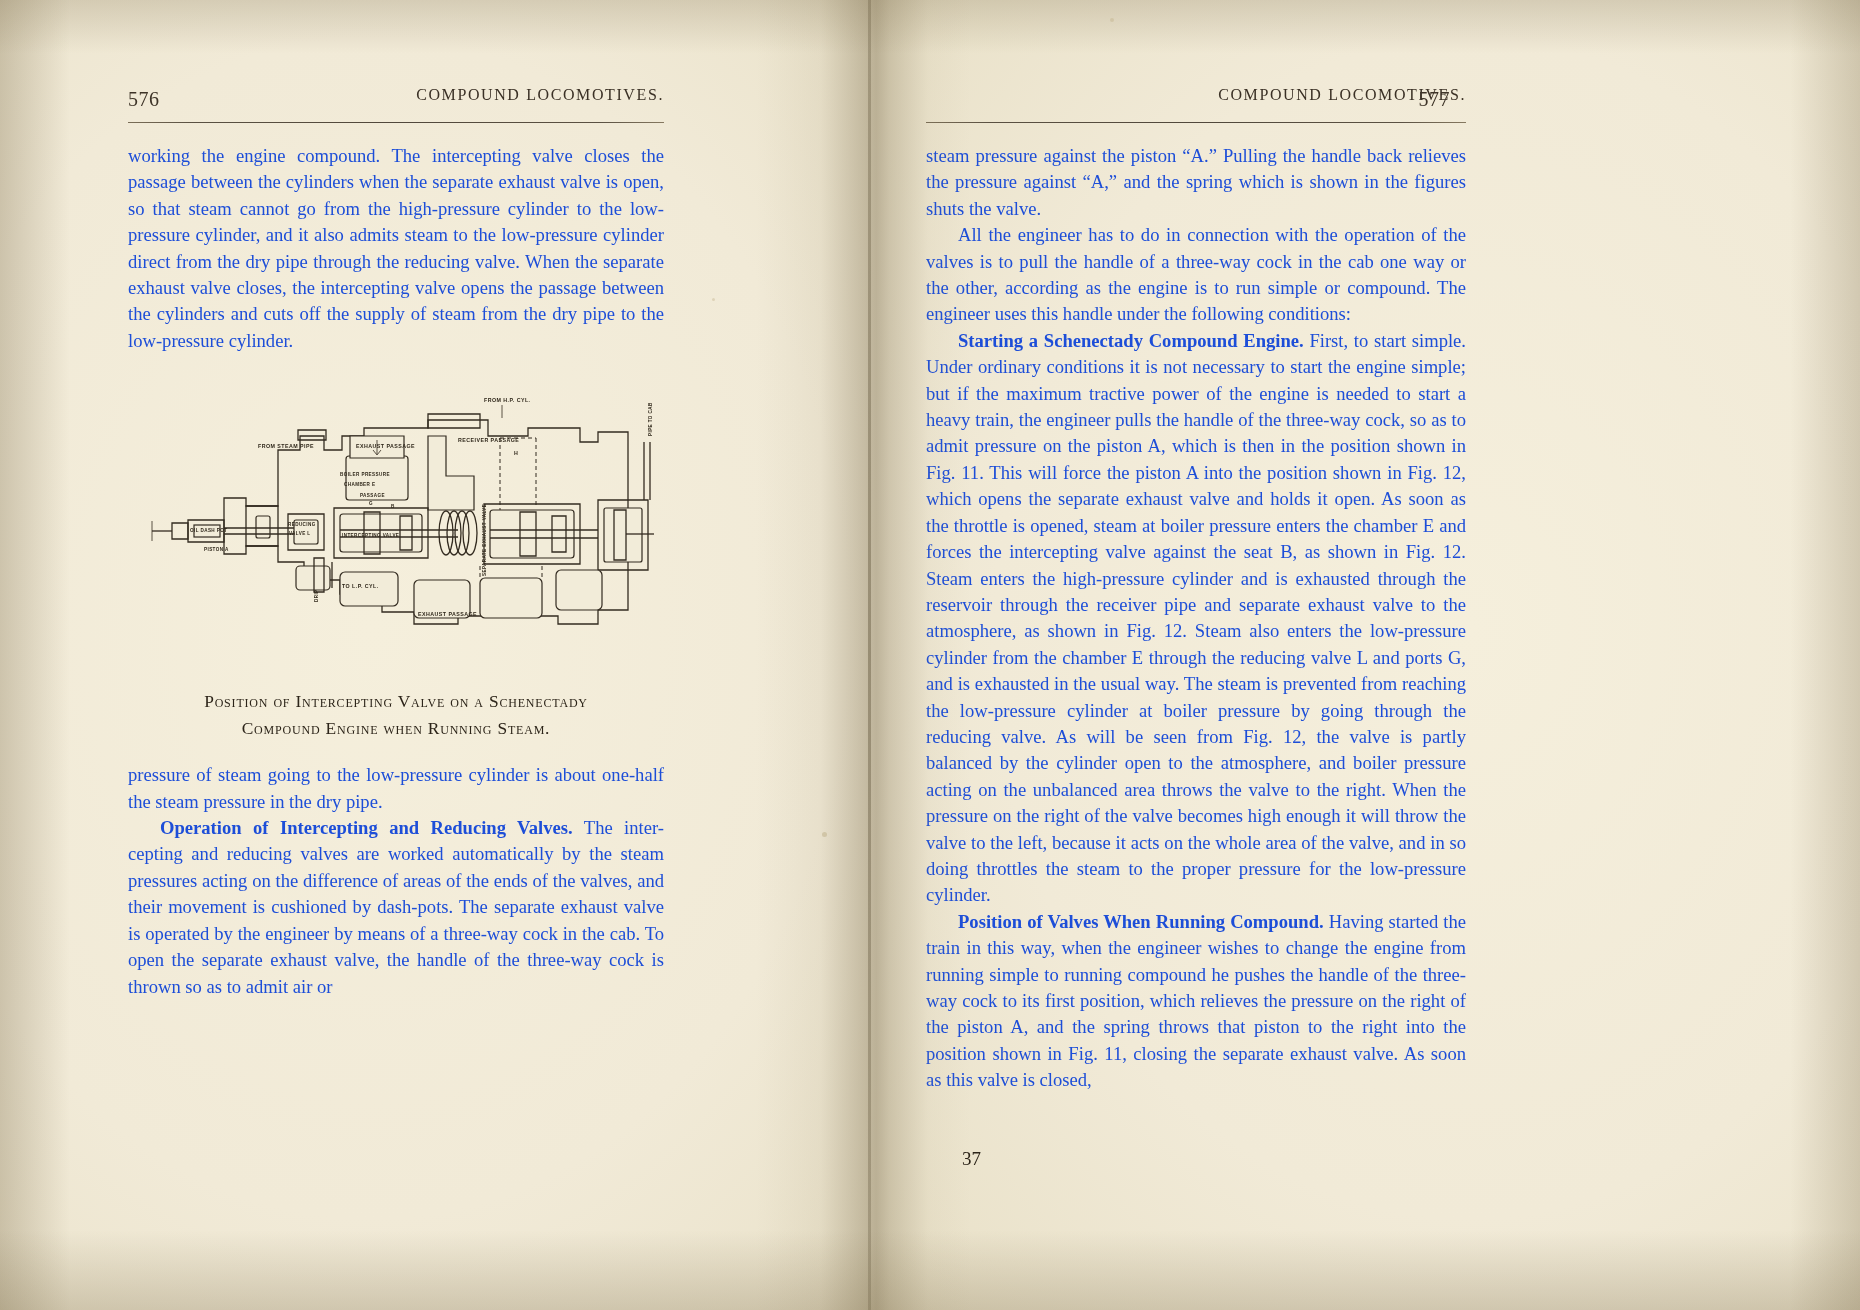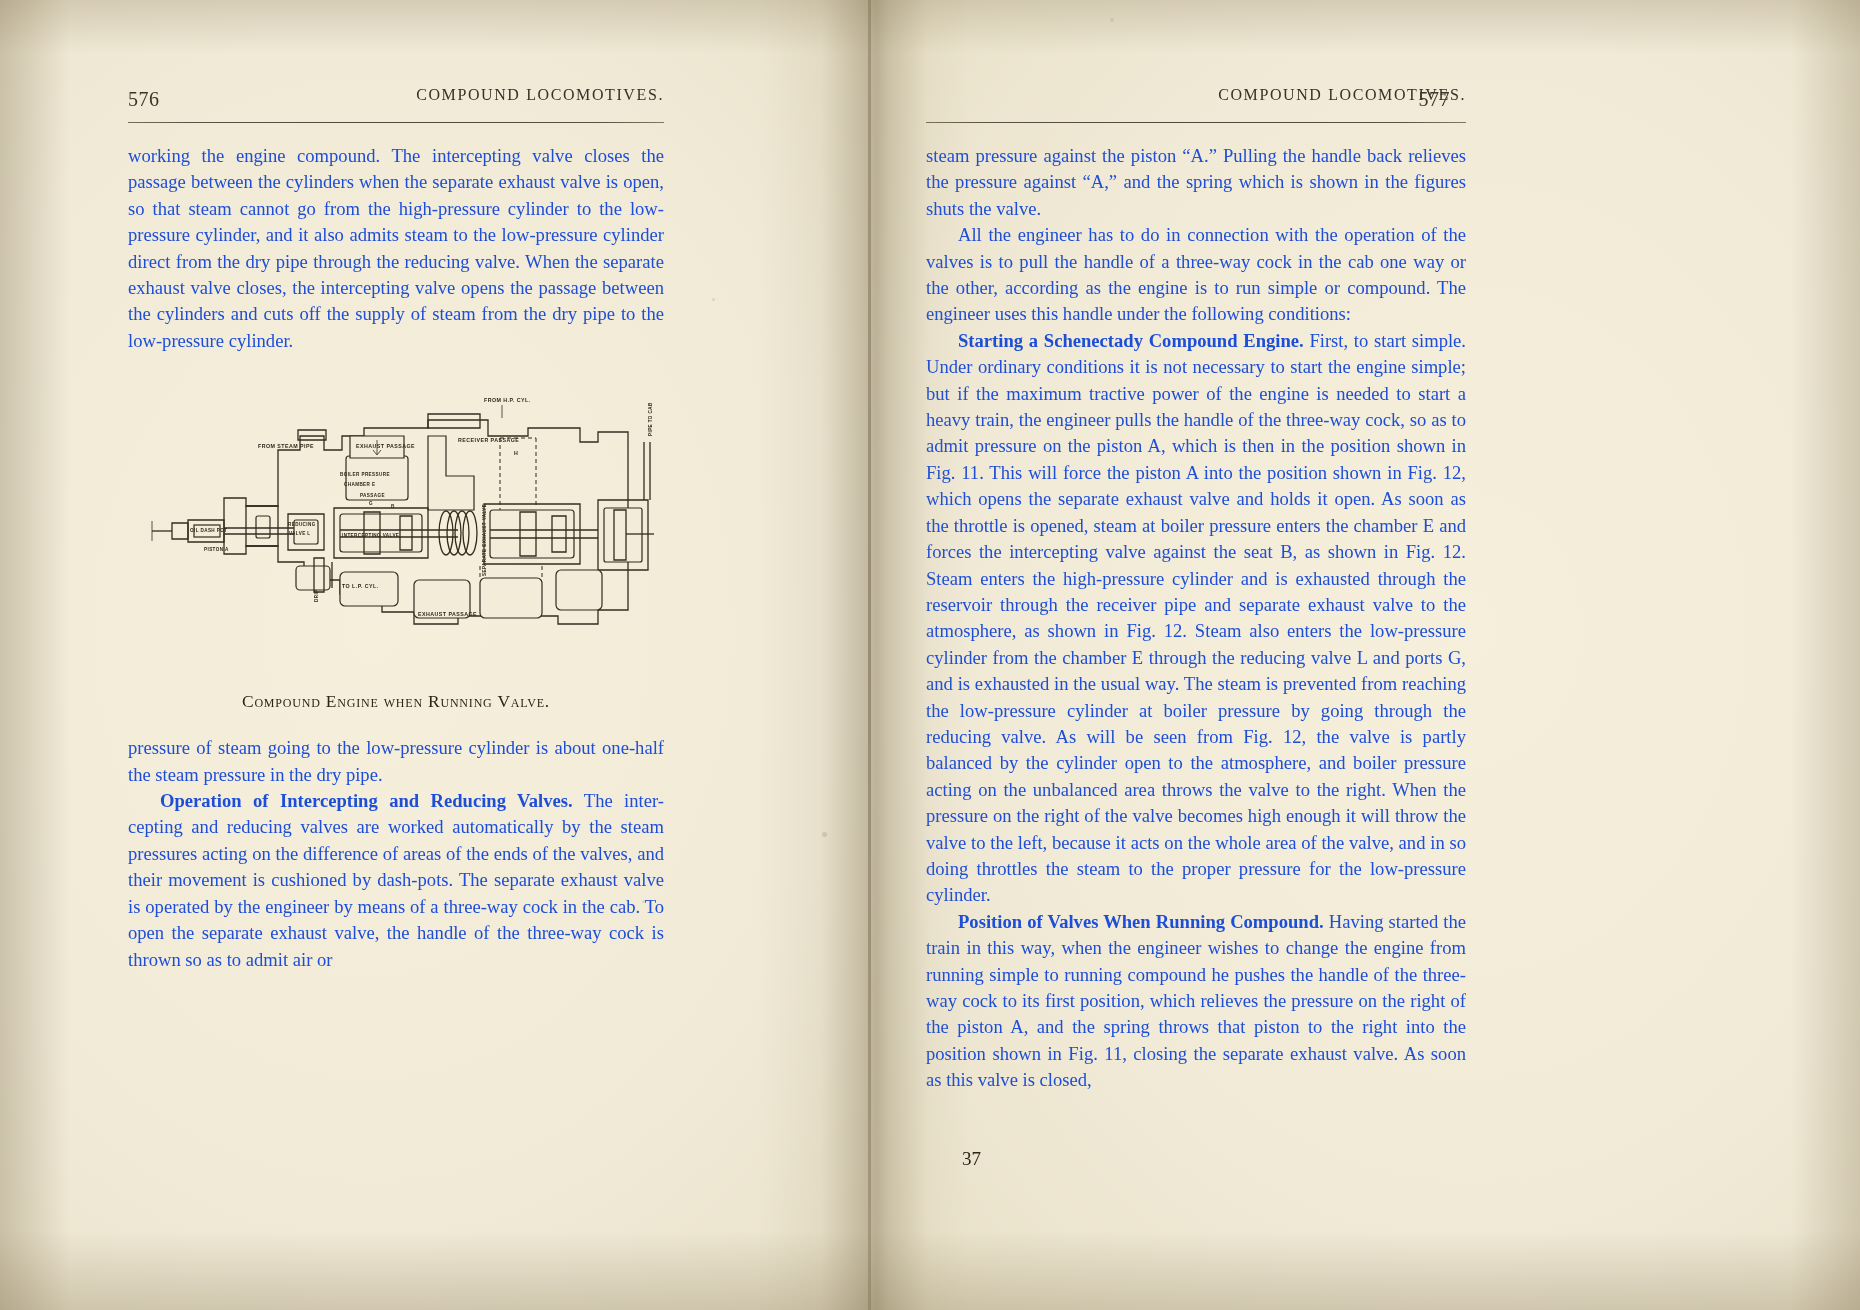--- a/index.html
+++ b/index.html
@@ -279,21 +279,22 @@
 
           <text class="lbl2" x="358" y="196" transform="rotate(-90 358 196)">SEPARATE EXHAUST VALVE</text>
 
           <text class="lbl2" x="524" y="56" transform="rotate(-90 524 56)">PIPE TO CAB</text>
 
           <text class="lbl2" x="263" y="128">B</text>
         </g>
       </svg>
 
       <div class="figcaption-txt">
-        <div class="sc">Compound Engine when Running Valve.</div>
+        <div class="sc">Position of Intercepting Valve on a Schenectady</div>
+        <div class="sc">Compound Engine when Running Steam.</div>
       </div>
     </div>
 
     <div class="body after-fig">
       <p>pressure of steam going to the low-pressure cylinder is about one-half the steam pressure in the dry pipe.</p>
       <p class="indent"><span class="lead">Operation of Intercepting and Reducing Valves.</span><span> The inter-</span><span>cepting and reducing valves are worked automatically by the steam pressures acting on the difference of areas of the ends of the valves, and their movement is cushioned by dash-pots. The separate exhaust valve is operated by the engineer by means of a three-way cock in the cab. To open the separate exhaust valve, the handle of the three-way cock is thrown so as to admit air or</span></p>
     </div>
   </div>
 
   <div class="col col-right">

